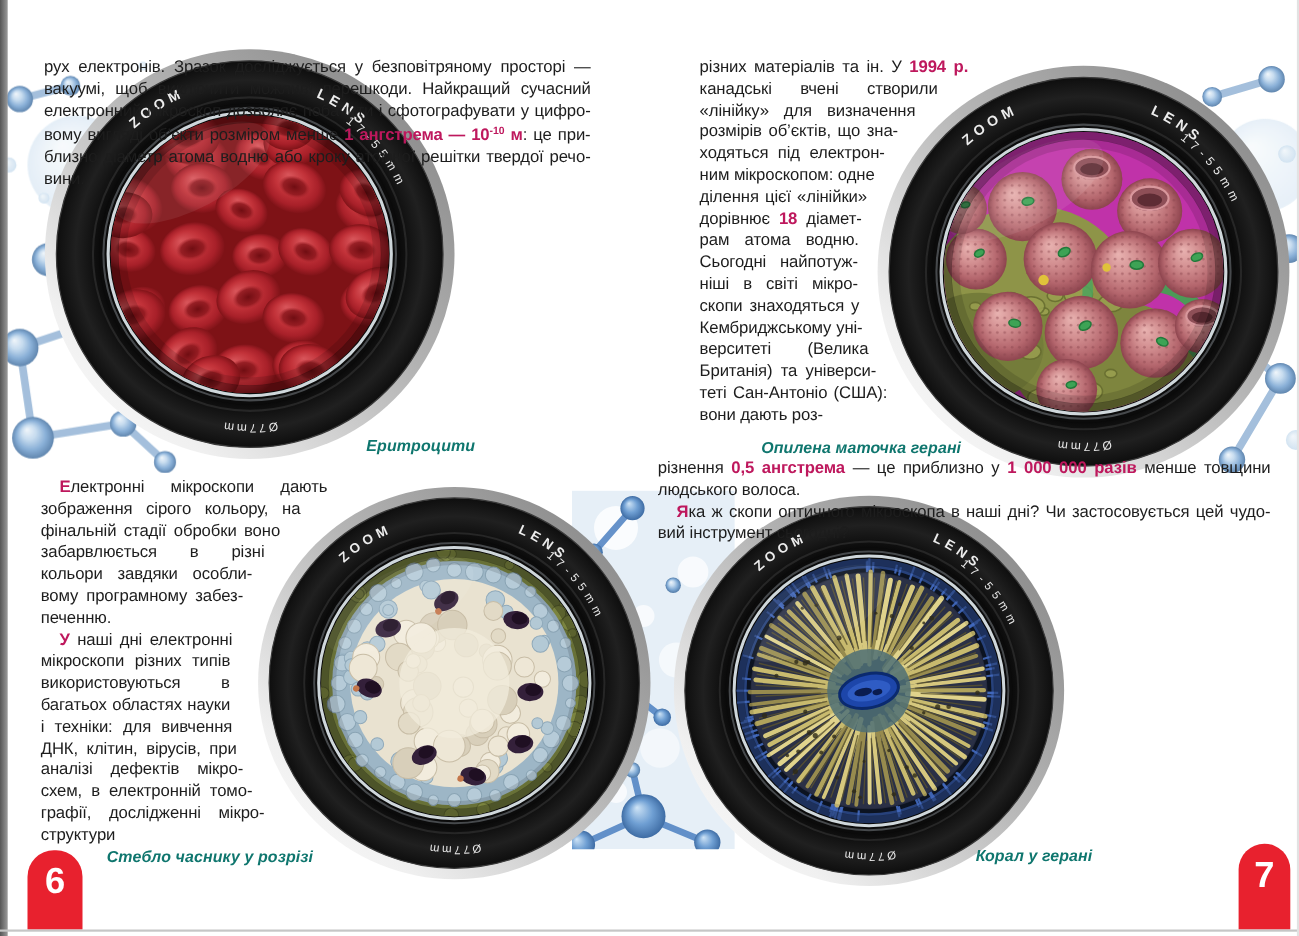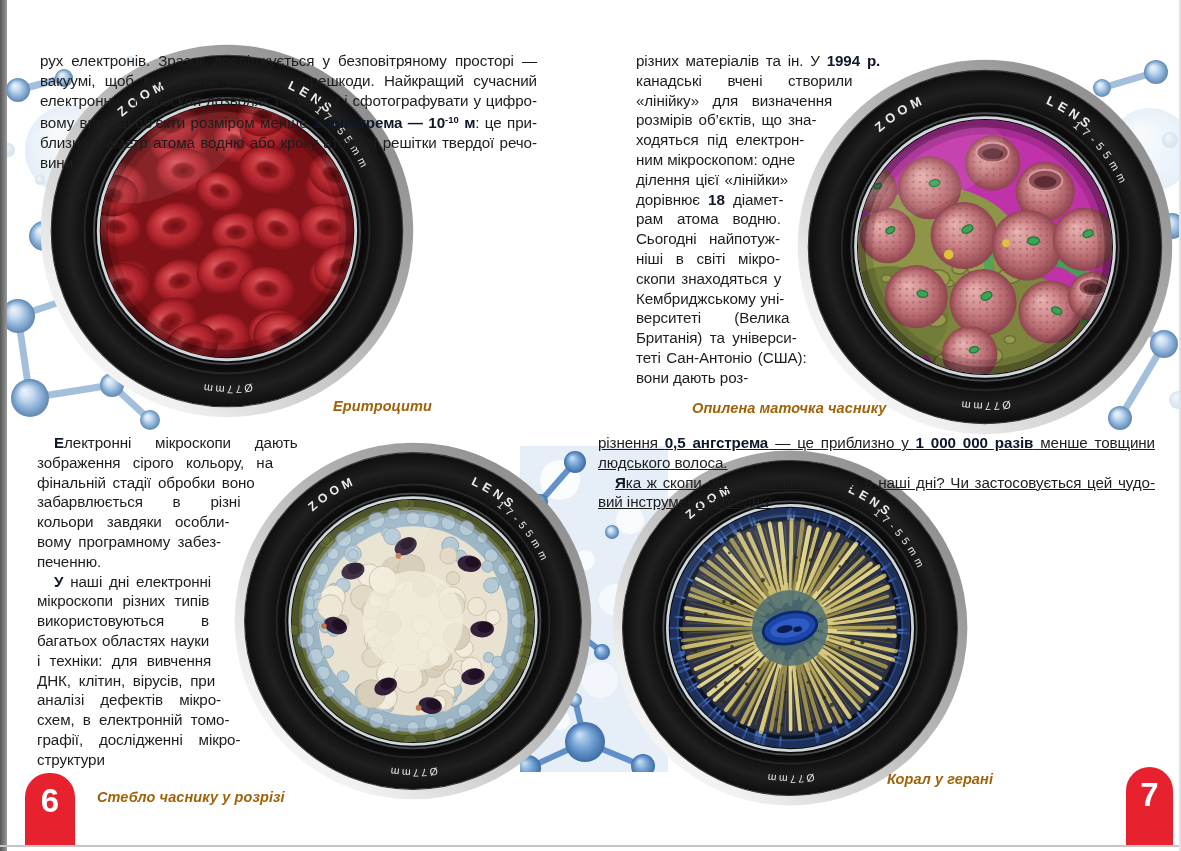--- a/index.html
+++ b/index.html
@@ -4,25 +4,25 @@
 <style>
   html,body{margin:0;padding:0;background:#e9e9e9;}
   .canvas{position:relative;width:1181px;height:851px;background:#ffffff;overflow:hidden;
           font-family:"Liberation Sans",sans-serif;}
   .bgsvg{position:absolute;left:0;top:0;z-index:1;}
   .lens{position:absolute;z-index:3;}
   .textcol{position:absolute;z-index:5;text-align:justify;font-size:15.2px;line-height:19.8px;
            color:#1d1d1d;letter-spacing:-0.1px;}
   .textcol p{margin:0;}
   .textcol p.ind{text-indent:17px;}
-  .red{color:#0f172a;font-weight:bold;}
+  .red{color:#be185d;font-weight:bold;}
   .sup{font-size:9.5px;vertical-align:5px;letter-spacing:0;margin-top:14px;}
   .wrapL{float:left;height:100%;}
   .wrapR{float:right;height:100%;}
-  .caption{position:absolute;z-index:6;color:#a16207;font-weight:bold;font-style:italic;
+  .caption{position:absolute;z-index:6;color:#0f766e;font-weight:bold;font-style:italic;
            font-size:14.5px;letter-spacing:0.1px;}
   .tab{position:absolute;z-index:8;background:#e8212e;color:#fff;font-weight:bold;
        font-size:33px;text-align:center;border-radius:24px 24px 0 0;padding-top:9px;
        box-sizing:border-box;}
   .edge-left{position:absolute;left:0;top:0;width:7px;height:851px;z-index:9;
              background:linear-gradient(to right,#565656,#9a9a9a);}
   .edge-bottom{position:absolute;left:0;top:845px;width:1181px;height:2px;background:#c6c6c6;z-index:9;}
   .edge-right{position:absolute;right:0;top:0;width:2px;height:851px;background:#e2e2e2;z-index:9;}
 </style>
 </head>
@@ -958,29 +958,29 @@
     <div class="wrapR" style="width:530px;shape-outside:circle(205px at 349px 196px);"></div>
   <p><span>різ­них мате­ріа­лів та ін. У </span><span class="red">1994 р.</span><span> канад­ські вчені ство­рили «лінійку» для визна­чення роз­мі­рів об’єк­тів, що зна­хо­дяться під елек­трон­ним мік­ро­ско­пом: одне ділення цієї «лінійки» до­рів­нює </span><span class="red">18</span><span> діа­мет­рам атома водню. Сьо­годні най­по­туж­ніші в світі мік­ро­скопи зна­хо­дя­ться у Кемб­ридж­ському уні­вер­си­теті (Велика Бри­та­нія) та уні­вер­си­теті Сан-Анто­ніо (США): вони дають роз-</span></p>
     </div>
 
   <div class="textcol" style="left:37px;top:433px;width:520px;height:330px;">
     <div class="wrapR" style="width:520px;shape-outside:circle(204px at 376px 188px);"></div>
   <p class="ind"><span class="red">Е</span><span>лек­тронні мік­ро­скопи дають зобра­ження сірого кольору, на фіналь­ній стадії обробки воно забарв­лю­ється в різні кольори зав­дяки особ­ли­вому про­грам­ному за­без­пе­чен­ню.</span></p>
       <p class="ind"><span class="red">У</span><span> наші дні елек­тронні мік­ро­скопи різ­них типів вико­рис­то­ву­ються в бага­тьох облас­тях науки і тех­ніки: для ви­вчення ДНК, клі­тин, ві­ру­сів, при ана­лізі де­фек­тів мік­ро­схем, в елек­трон­ній томо­гра­фії, до­слі­дженні мік­ро­струк­тури</span></p>
     </div>
 
-  <div class="textcol" style="left:598px;top:433px;width:557px;text-decoration:underline;">
+  <div class="textcol" style="left:598px;top:416px;width:557px;">
     <div class="wrapL" style="width:410px;shape-outside:circle(210px at 192px 195px);"></div>
   <p><span>різ­нення </span><span class="red">0,5 ангст­рема</span><span> — це при­близно у </span><span class="red">1&nbsp;000&nbsp;000 разів</span><span> менше тов­щини люд­ського волоса.</span></p>
       <p class="ind"><span class="red">Я</span><span>ка ж скопи оптич­ного мік­ро­скопа в на­ші дні? Чи зас­то­со­ву­ється цей чудо­вий інстру­мент сьо­годні?</span></p>
     </div>
 
   <div class="caption" style="left:333px;top:398px;">Еритроцити</div>
-  <div class="caption" style="left:692px;top:400px;">Опилена маточка часнику</div>
-  <div class="caption" style="left:97px;top:789px;">Стебло часнику у розрізі</div>
+  <div class="caption" style="left:692px;top:400px;">Опилена маточка герані</div>
+  <div class="caption" style="left:97px;top:772px;">Стебло часнику у розрізі</div>
   <div class="caption" style="left:887px;top:771px;">Корал у герані</div>
 
   <div class="tab" style="left:25px;top:773px;width:50px;height:72px;">6</div>
   <div class="tab" style="left:1126px;top:767px;width:47px;height:78px;">7</div>
 
   <div class="edge-left"></div>
   <div class="edge-bottom"></div>
   <div class="edge-right"></div>
 </div>
 

